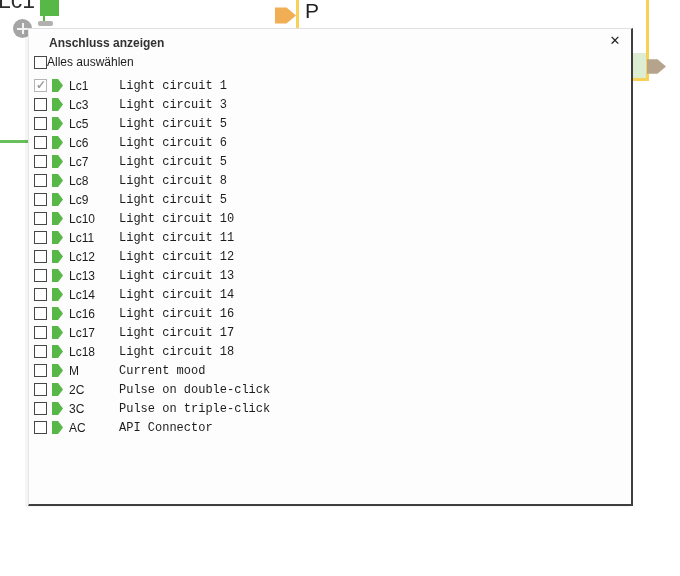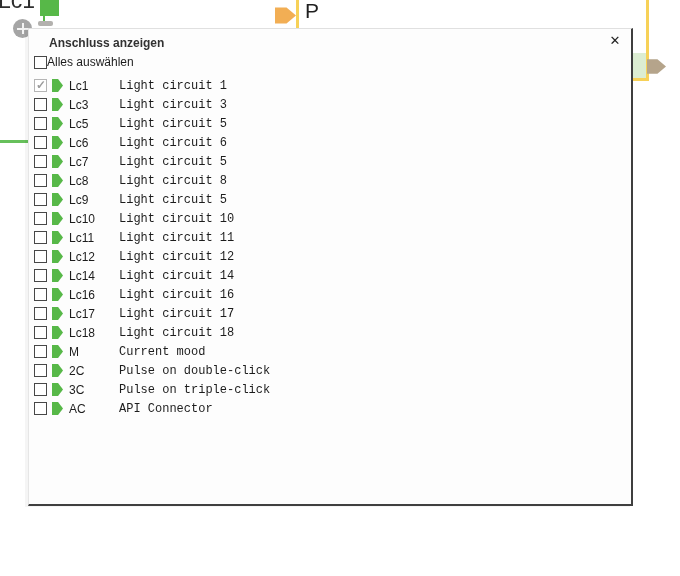--- a/index.html
+++ b/index.html
@@ -229,20 +229,26 @@
     <div class="label">Light circuit 11</div>
   </div>
 
   <div class="row">
     <div class="checkbox"></div>
     <div class="arrow-green"></div>
     <div class="code">Lc12</div>
     <div class="label">Light circuit 12</div>
   </div>
 
+  <div class="row">
+    <div class="checkbox"></div>
+    <div class="arrow-green"></div>
+    <div class="code">Lc13</div>
+    <div class="label">Light circuit 13</div>
+  </div>
 
   <div class="row">
     <div class="checkbox"></div>
     <div class="arrow-green"></div>
     <div class="code">Lc14</div>
     <div class="label">Light circuit 14</div>
   </div>
 
 
   <div class="row">

